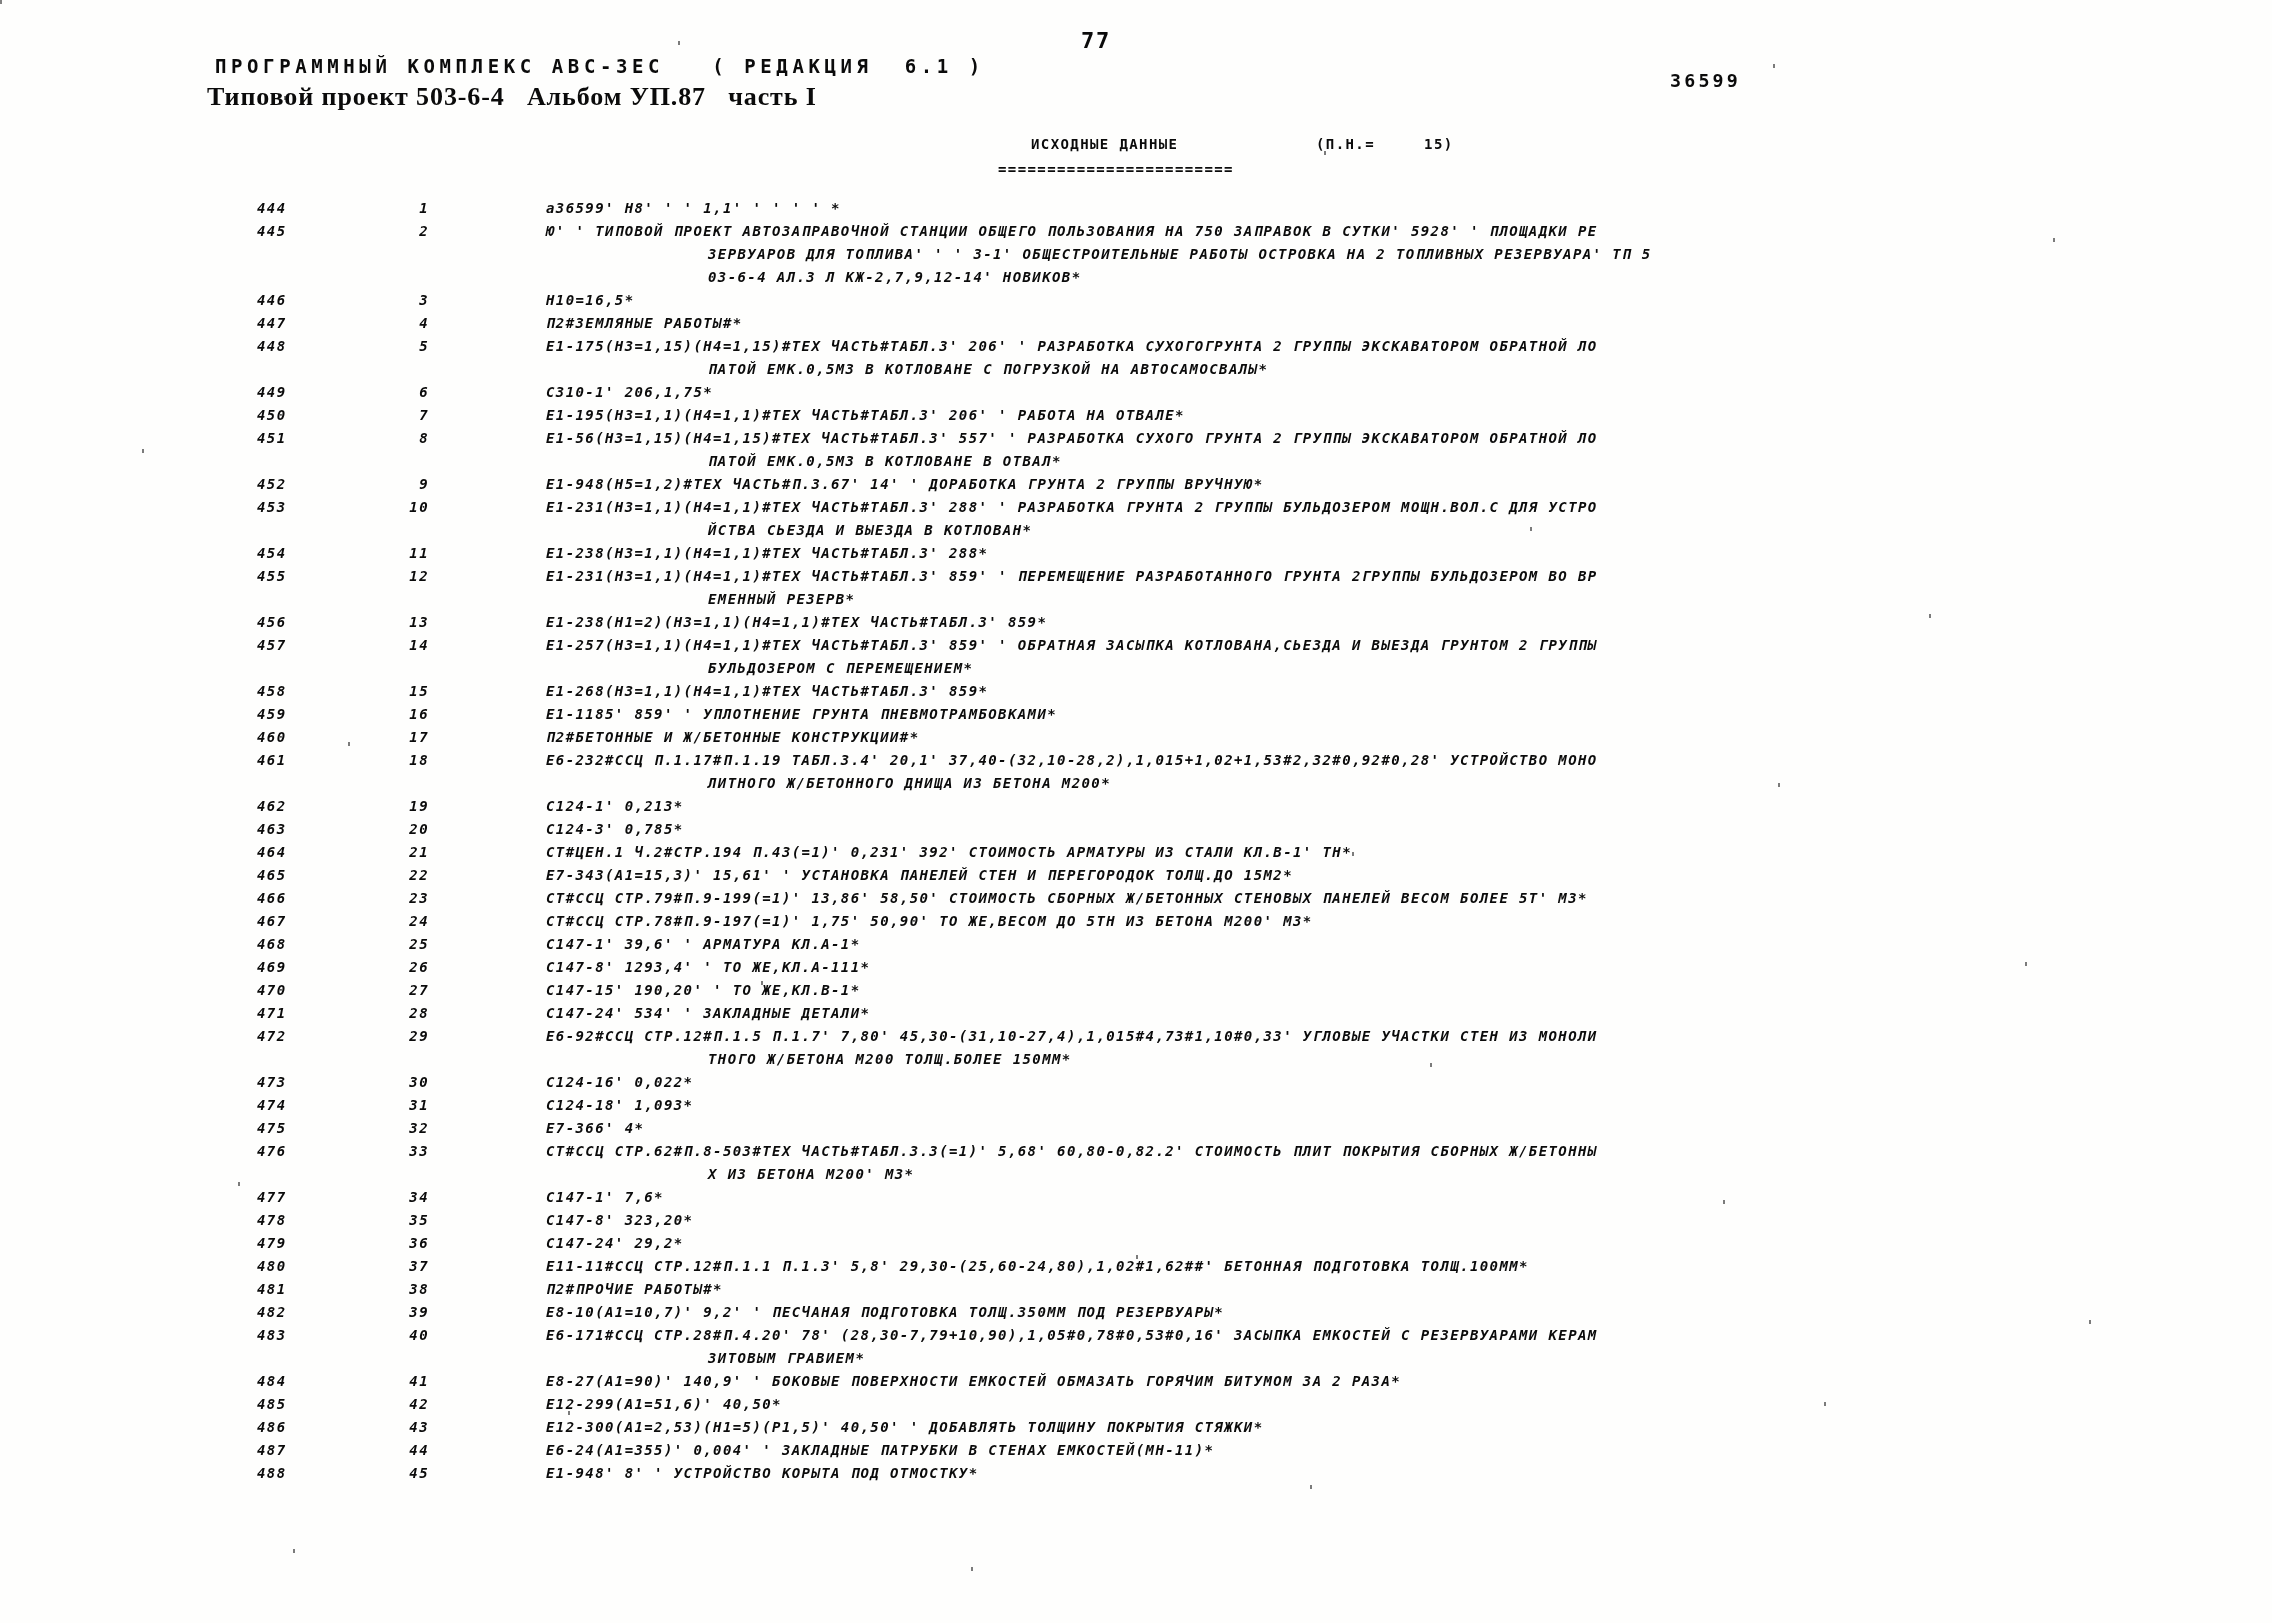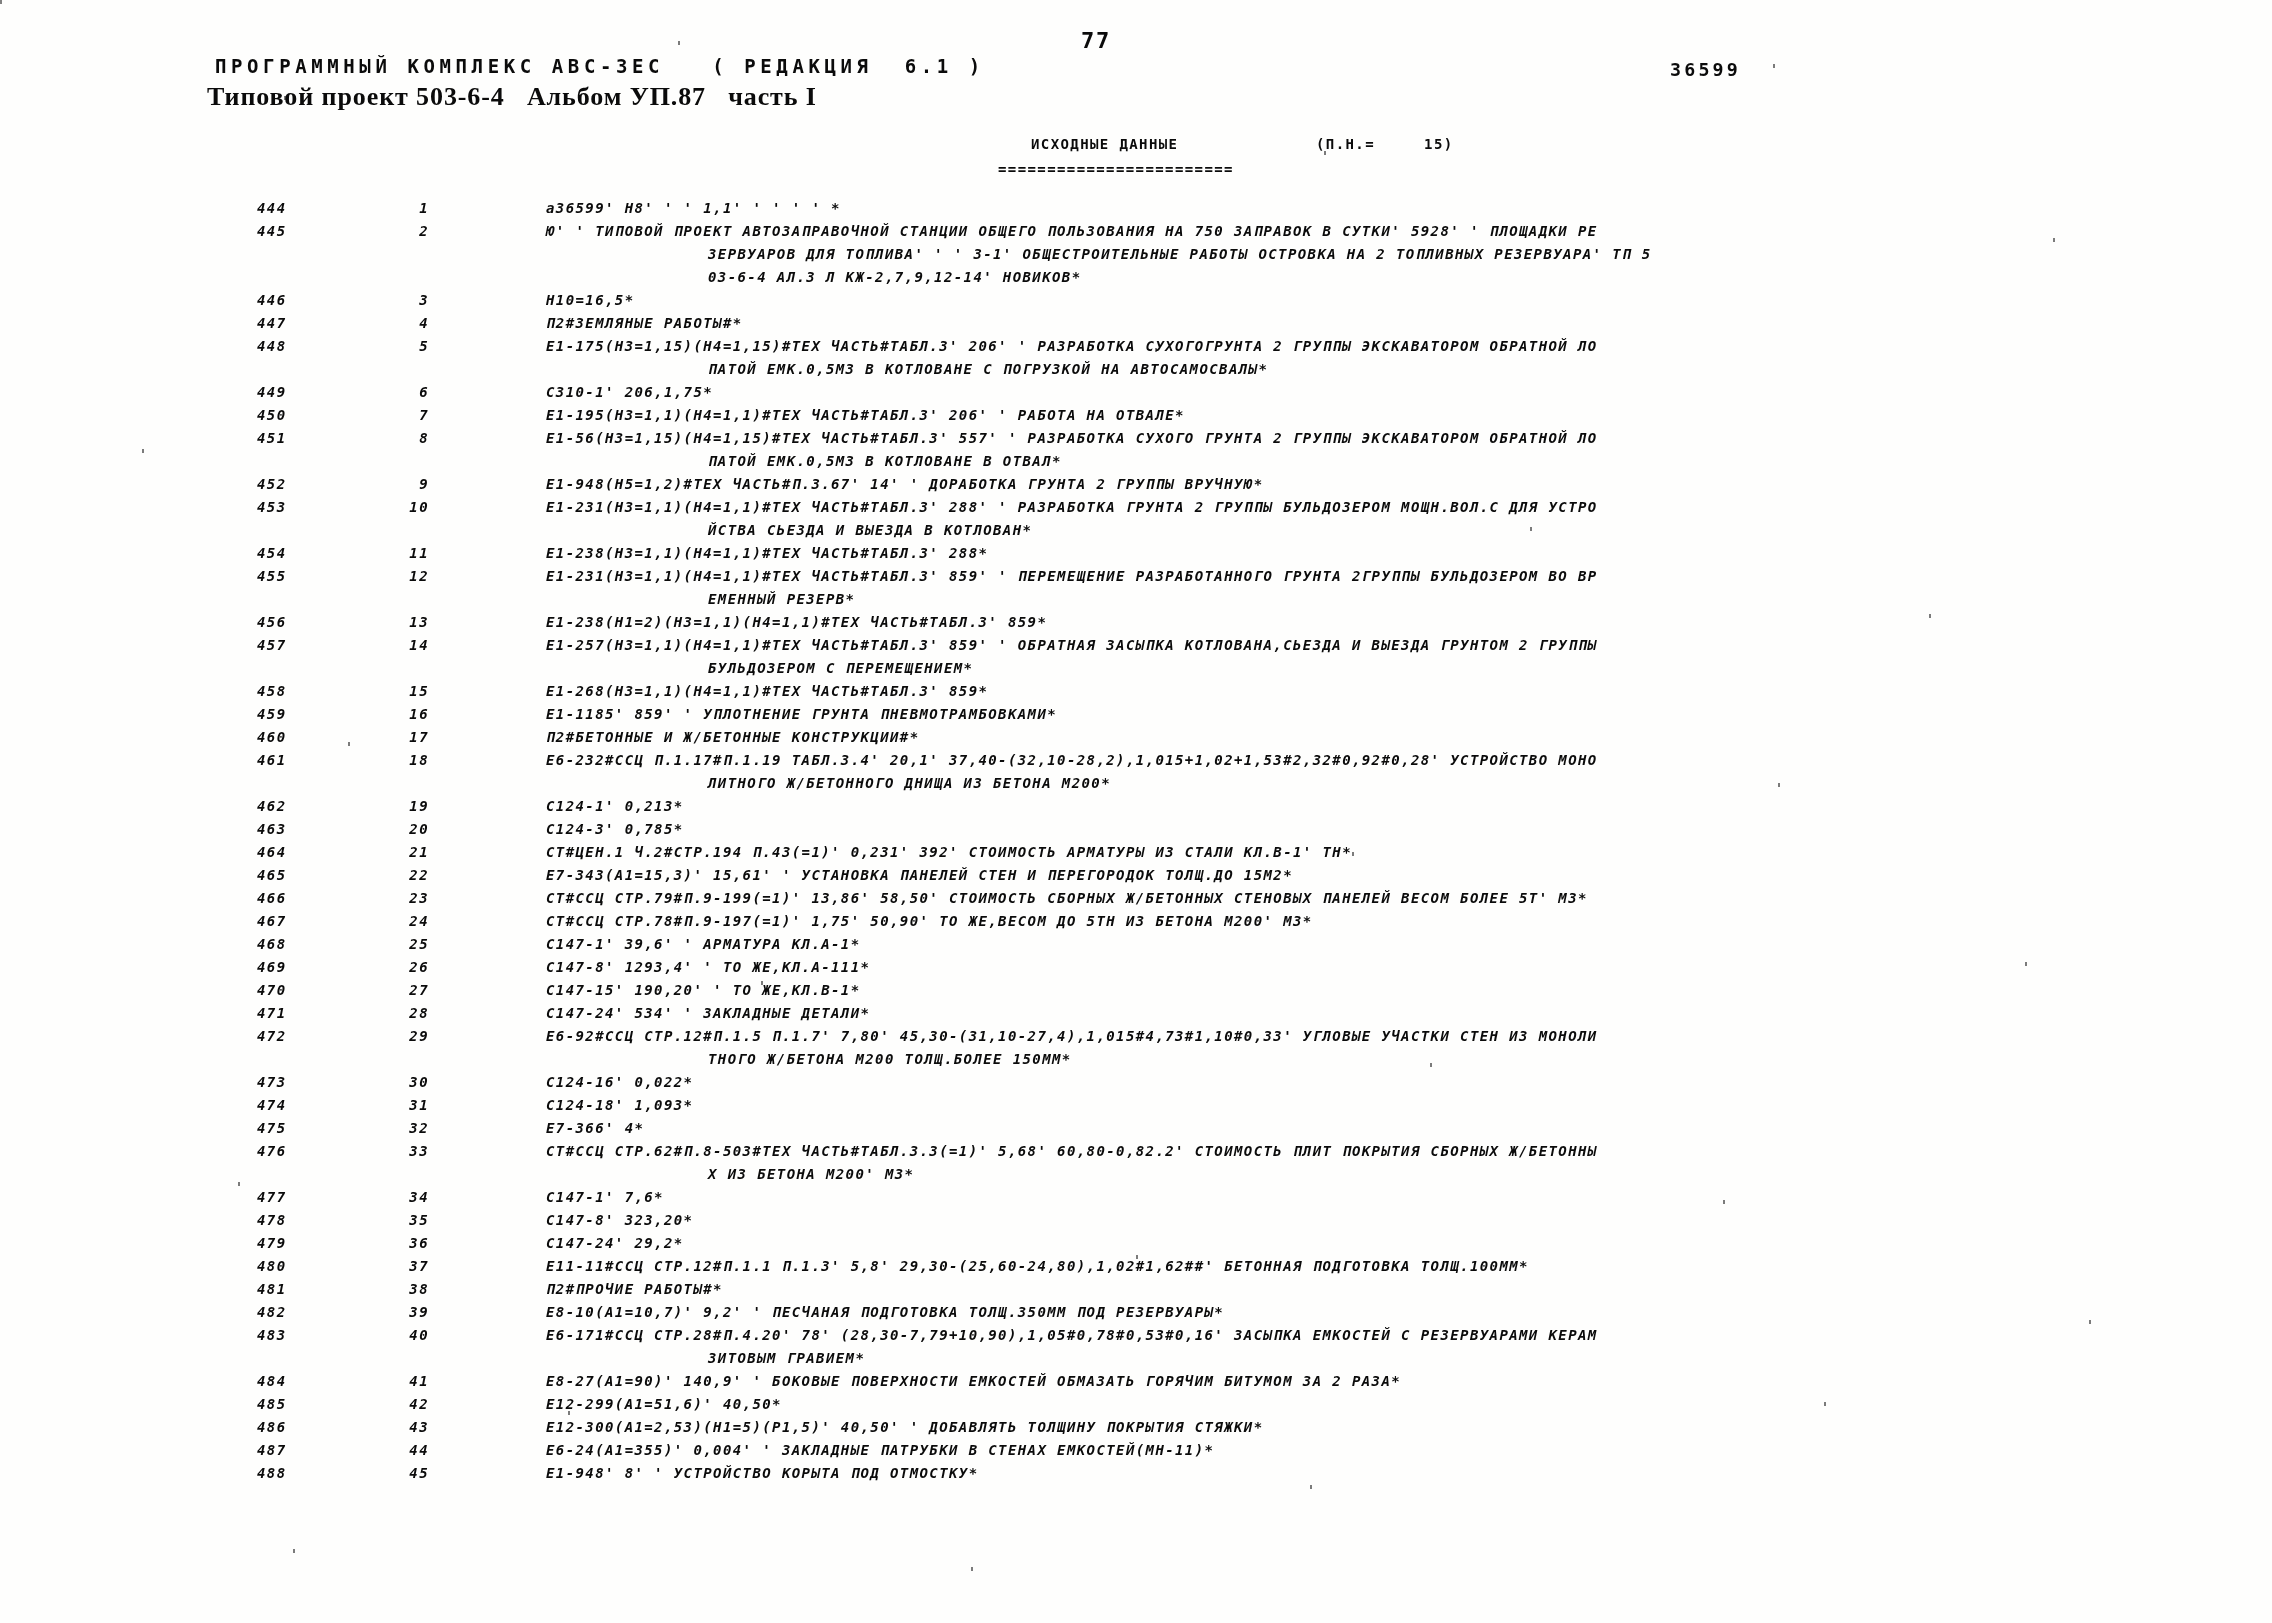--- a/index.html
+++ b/index.html
@@ -12,21 +12,21 @@
     font-weight:700;
     color:#0b0b0b;
   }
   .mono{white-space:pre;letter-spacing:1.4px;font-size:14px;}
   .hdr-program{position:absolute;left:215px;top:55px;font-size:19px;letter-spacing:4.6px;white-space:pre;}
   .hdr-stamp{
     position:absolute;left:207px;top:82px;
     font-family:"Liberation Serif",serif;font-size:26px;font-weight:700;letter-spacing:0.9px;white-space:pre;
   }
   .page-num{position:absolute;left:1081px;top:27.5px;font-size:22px;letter-spacing:1.8px;text-align:right;}
-  .doc-num{position:absolute;left:1670px;top:59px;font-size:18.3px;letter-spacing:3.2px;}
+  .doc-num{position:absolute;left:1670px;top:70px;font-size:18.3px;letter-spacing:3.2px;}
   .sec-title{position:absolute;left:1031px;top:136px;}
   .sec-paren{position:absolute;left:1316px;top:136px;}
   .sec-underline{position:absolute;left:998px;top:161px;}
   .rows{position:absolute;left:257px;top:197px;line-height:23px;}
   .line{white-space:pre;height:23px;font-style:italic;}
   .num{display:inline-block;width:115px;white-space:pre;}
   .seq{display:inline-block;width:57px;text-align:right;white-space:pre;}
   .txt{white-space:pre;margin-left:117px;}
   .txt.cont{margin-left:451px;}
   

